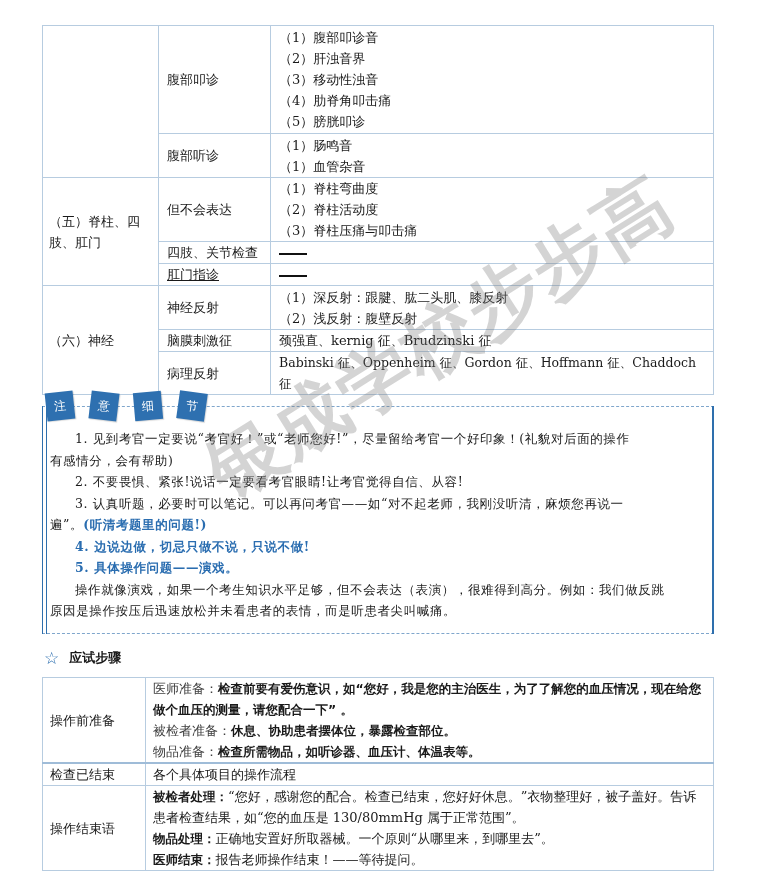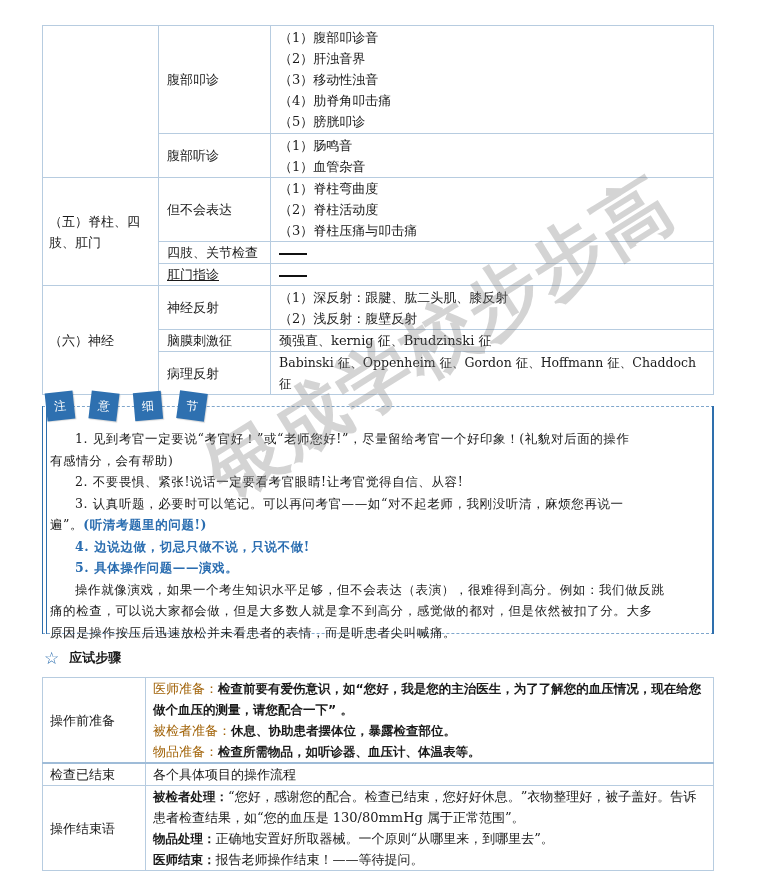--- a/index.html
+++ b/index.html
@@ -33,21 +33,21 @@
     .sec { position: absolute; left: 44px; top: 649px; display: flex; align-items: center; gap: 10px; }
     .sec .star { color: #2e70b0; font-size: 17px; line-height: 17px; }
     .sec .title { font-family: "DejaVu Sans", "Liberation Sans", sans-serif; font-weight: bold; font-size: 13px; }
 
     
     table.t2 { position: absolute; left: 42px; top: 677px; width: 672px; border-collapse: collapse; table-layout: fixed; }
     table.t2 td { border: 1px solid #b7cce0; padding: 0 7px; vertical-align: middle; font-size: 13px; line-height: 21px; }
     table.t2 col.c1 { width: 103px; }
     table.t2 tr.r1 td { border-bottom: 2px solid #9fbcd8; }
     .b { font-family: "DejaVu Sans", "Liberation Sans", sans-serif; font-weight: bold; font-size: 12.5px; }
-    .gray { color: #a16207; }
+    .gray { color: #404040; }
 
     
     .wm { position: absolute; left: 215px; top: 430px; transform: rotate(-32deg); transform-origin: left center;
       font-family: "DejaVu Sans", "Liberation Sans", sans-serif; font-weight: bold; font-size: 74px; color: rgba(120,120,120,0.32);
       white-space: nowrap; letter-spacing: 2px; pointer-events: none; }
   </style>
 </head>
 <body>
 
 <div class="page">
@@ -127,21 +127,20 @@
 
     <div class="notice-body">
       <p>1. 见到考官一定要说“考官好！”或“老师您好!”，尽量留给考官一个好印象！(礼貌对后面的操作</p>
       <p class="cont">有感情分，会有帮助)</p>
       <p>2. 不要畏惧、紧张!说话一定要看考官眼睛!让考官觉得自信、从容!</p>
       <p>3. 认真听题，必要时可以笔记。可以再问考官——如“对不起老师，我刚没听清，麻烦您再说一</p>
       <p class="cont"><span>遍”。</span><span class="blue">(听清考题里的问题!)</span></p>
       <p class="blue">4. 边说边做，切忌只做不说，只说不做!</p>
       <p class="blue">5. 具体操作问题——演戏。</p>
       <p>操作就像演戏，如果一个考生知识水平足够，但不会表达（表演），很难得到高分。例如：我们做反跳</p>
-      <p class="cont">痛的检查，可以说大家都会做，但是大多数人就是拿不到高分，感觉做的都对，但是依然被扣了分。大多</p>
       <p class="cont">原因是操作按压后迅速放松并未看患者的表情，而是听患者尖叫喊痛。</p>
     </div>
   </div>
 
   <div class="sec">
     <span class="star">☆</span>
     <span class="title">应试步骤</span>
   </div>
 
   <table class="t2">

